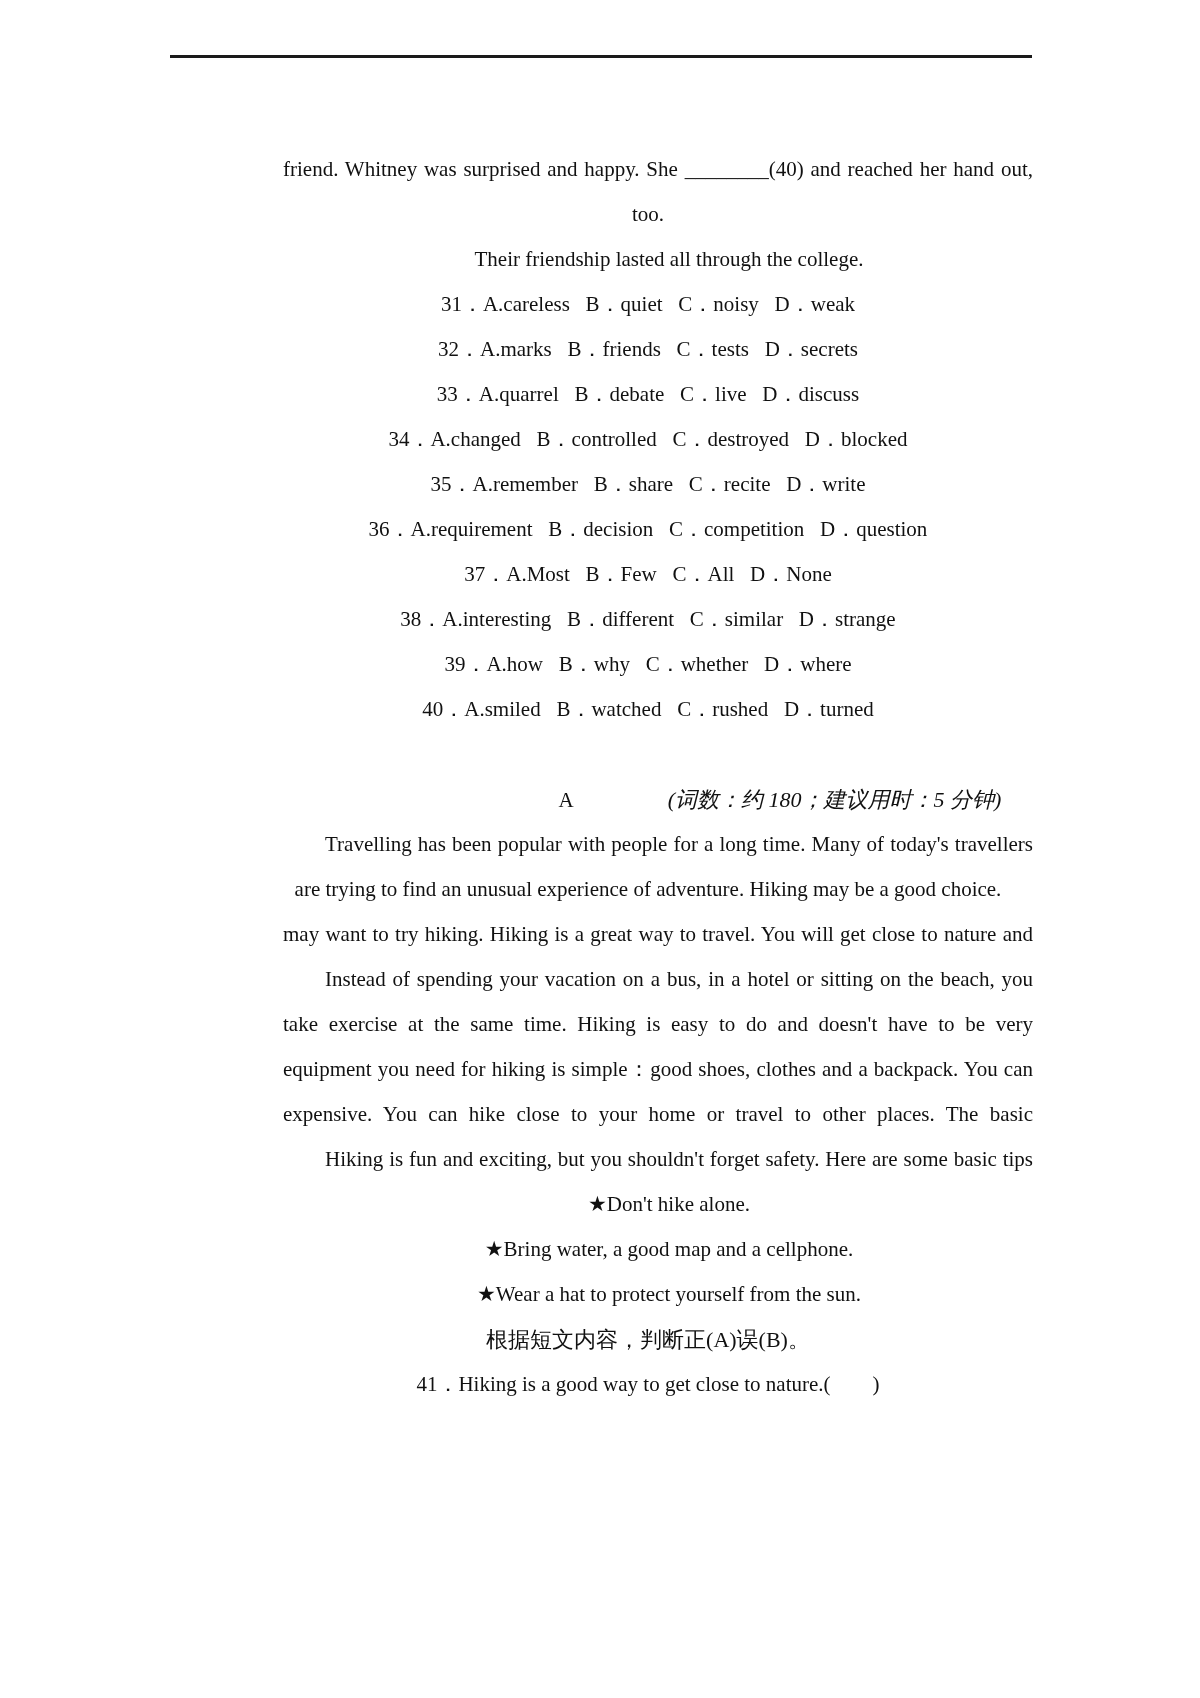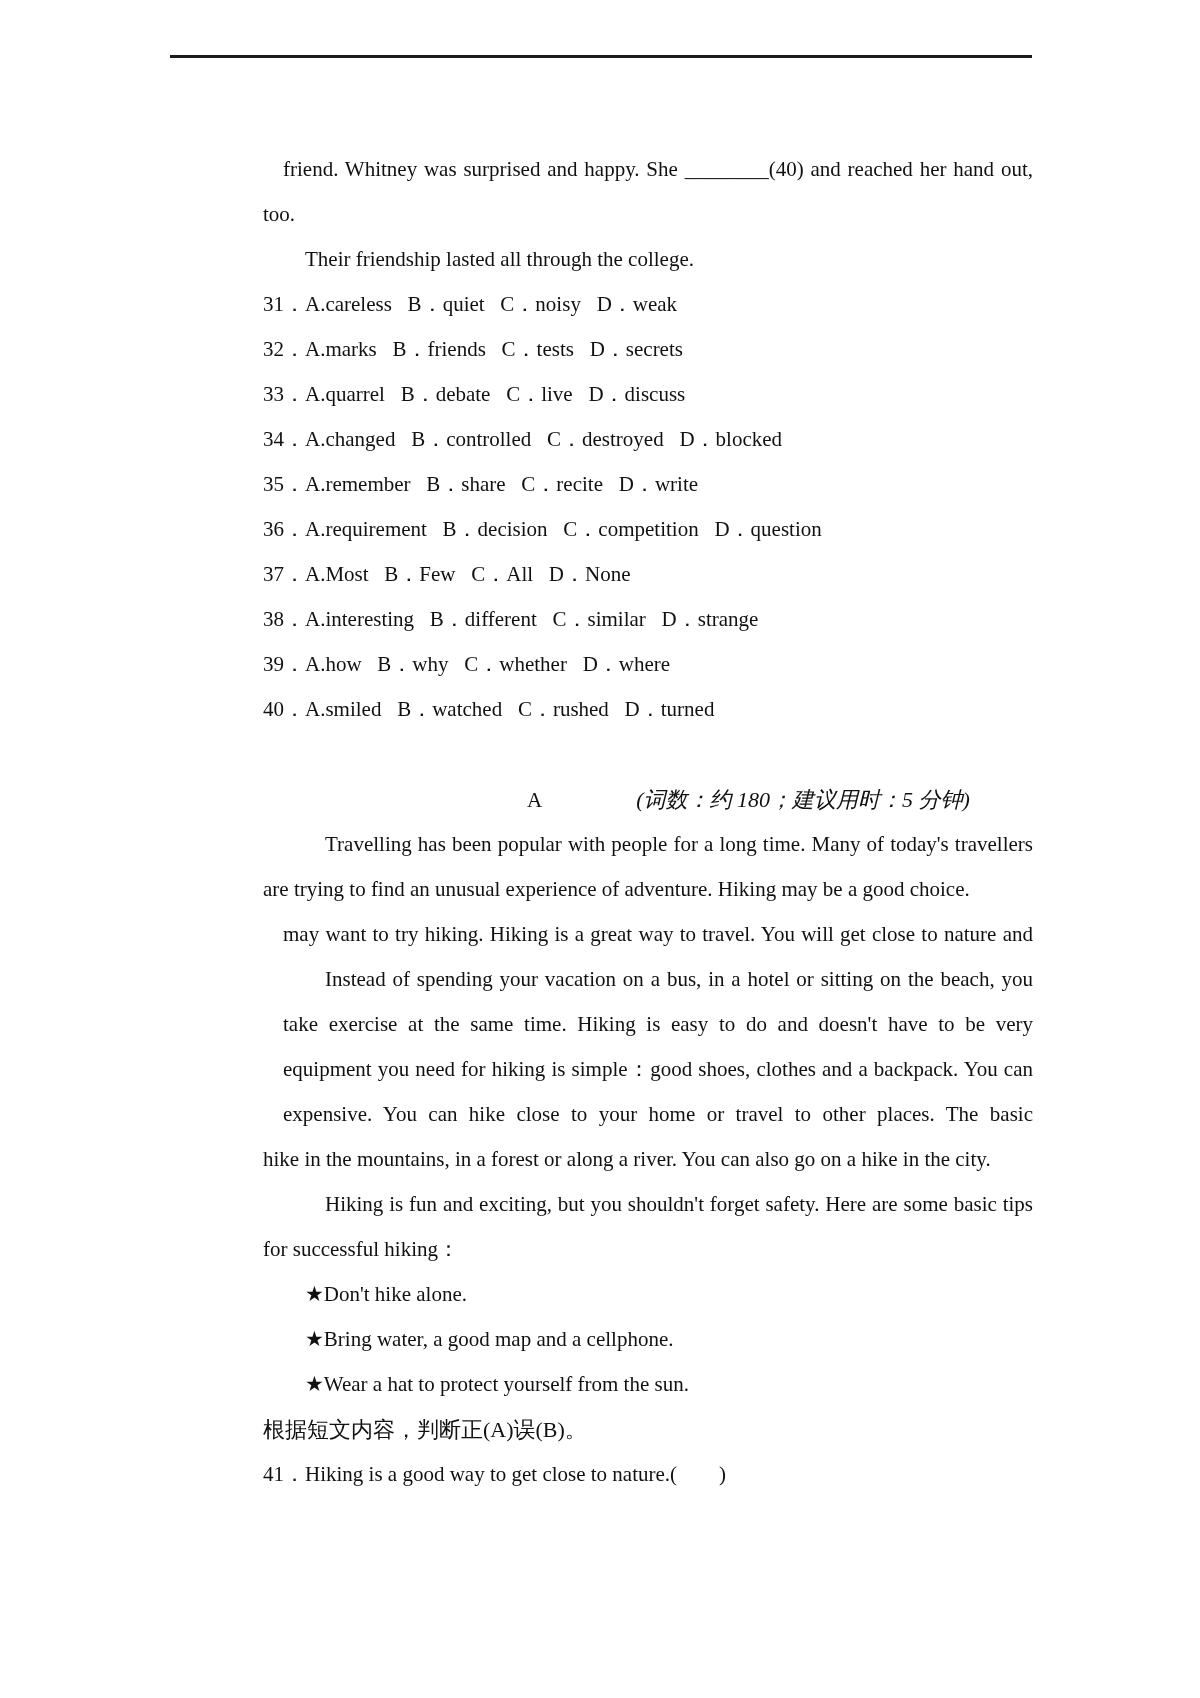--- a/index.html
+++ b/index.html
@@ -22,21 +22,21 @@
     position:absolute;
     left:263px;top:147px;
     width:770px;
     font-size:21px;
   }
   .ln{
     height:45px;
     line-height:45px;
     white-space:pre;
     overflow:hidden;
-    text-align:left;
+    text-align:center;
   }
   .ln.just{
     white-space:normal;
     text-align:justify;
     text-align-last:justify;
     margin-left:20px;
   }
   .ind{
     padding-left:42px;
     box-sizing:border-box;
@@ -77,24 +77,22 @@
     <div class="ln"><span class="albl">A</span><span class="ameta">(词数：约 180；建议用时：5 分钟)</span></div>
 
     <div class="ln just ind">Travelling has been popular with people for a long time. Many of today's travellers</div>
     <div class="ln">are trying to find an unusual experience of adventure. Hiking may be a good choice.</div>
 
     <div class="ln just">may want to try hiking. Hiking is a great way to travel. You will get close to nature and</div>
     <div class="ln just ind">Instead of spending your vacation on a bus, in a hotel or sitting on the beach, you</div>
     <div class="ln just">take exercise at the same time. Hiking is easy to do and doesn't have to be very</div>
     <div class="ln just">equipment you need for hiking is simple：good shoes, clothes and a backpack. You can</div>
     <div class="ln just">expensive. You can hike close to your home or travel to other places. The basic</div>
-    <div class="ln">hike in the mountains, in a forest or along a river. You can also go on a hike in the city.</div>
 
     <div class="ln just ind">Hiking is fun and exciting, but you shouldn't forget safety. Here are some basic tips</div>
-    <div class="ln">for successful hiking：</div>
 
     <div class="ln ind">★Don't hike alone.</div>
     <div class="ln ind">★Bring water, a good map and a cellphone.</div>
     <div class="ln ind">★Wear a hat to protect yourself from the sun.</div>
 
     <div class="ln zh">根据短文内容，判断正(A)误(B)。</div>
 
     <div class="ln">41．Hiking is a good way to get close to nature.(        )</div>
 
   </div>

